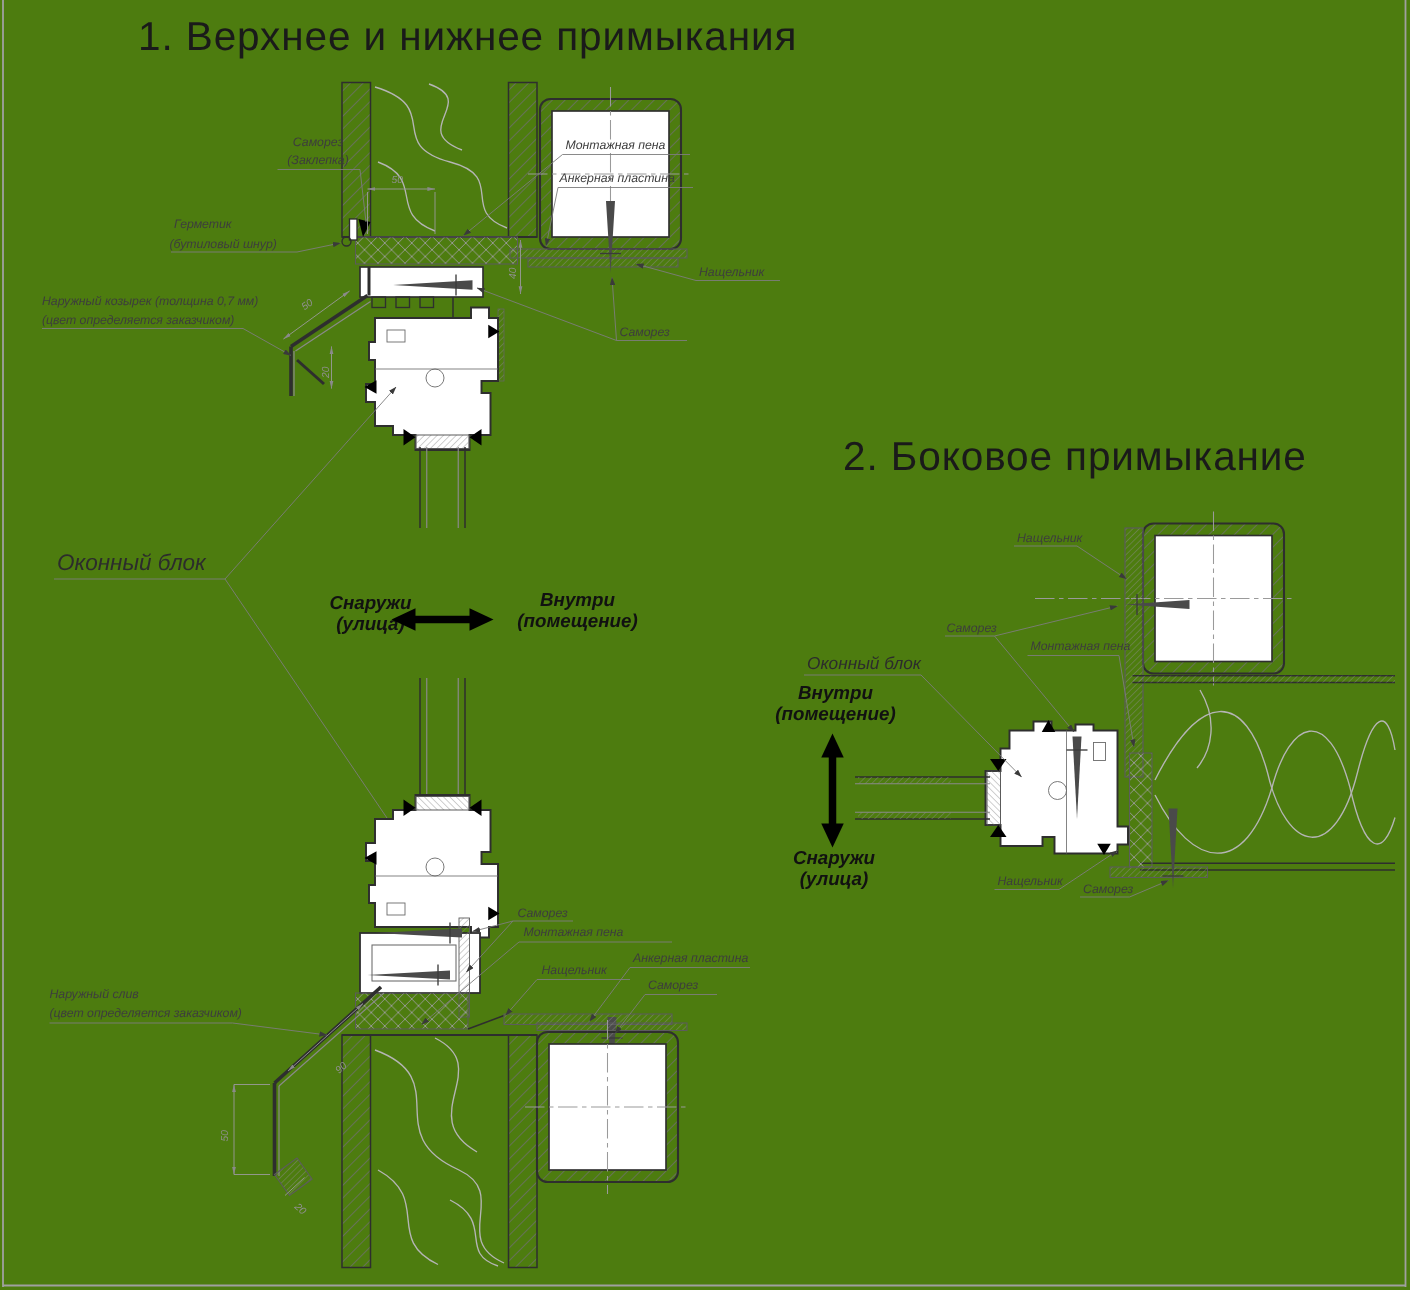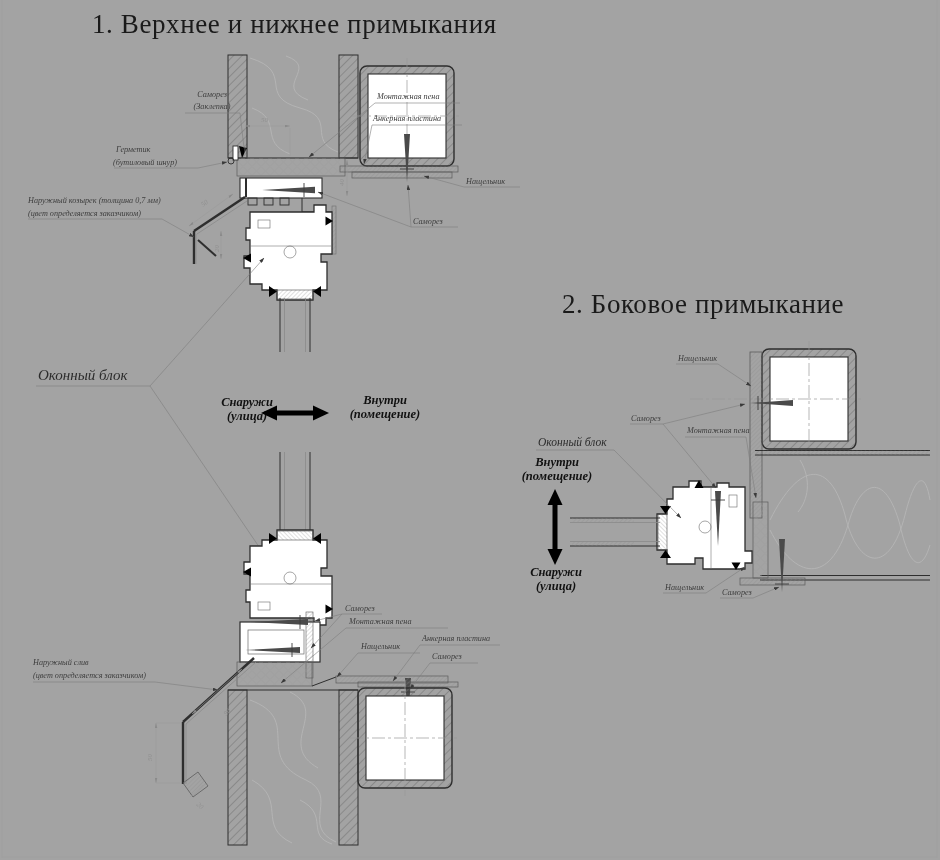--- a/index.html
+++ b/index.html
@@ -1,17 +1,17 @@
 <!DOCTYPE html>
 <html><head>
 <meta charset="utf-8">
 <style>
   html,body{margin:0;padding:0;background:#e8e8e8;}
-  #page{position:relative;width:940px;height:860px;background:#a3a3a3;overflow:hidden;
-        font-family:Liberation Serif, serif;}
+  #page{position:relative;width:940px;height:860px;background:#4d7c0f;overflow:hidden;
+        font-family:Liberation Sans, sans-serif;}
   svg{display:block;}
   text{fill:#3d3d3d;}
   .title{font-size:27px;letter-spacing:0.6px;fill:#1a1a1a;}
   .lbl{font-size:8.2px;font-style:italic;fill:#3d3d3d;}
   .lbl-big{font-size:15px;font-style:italic;fill:#2c2c2c;}
   .lbl-med{font-size:11.5px;font-style:italic;fill:#2c2c2c;}
   .lbl-bold{font-size:12.5px;font-style:italic;font-weight:bold;fill:#111;}
   .dim{font-size:6.8px;font-style:italic;fill:#909090;}
   .ctr{text-anchor:middle;}
   .mainln{stroke:#2e2e2e;fill:none;}

